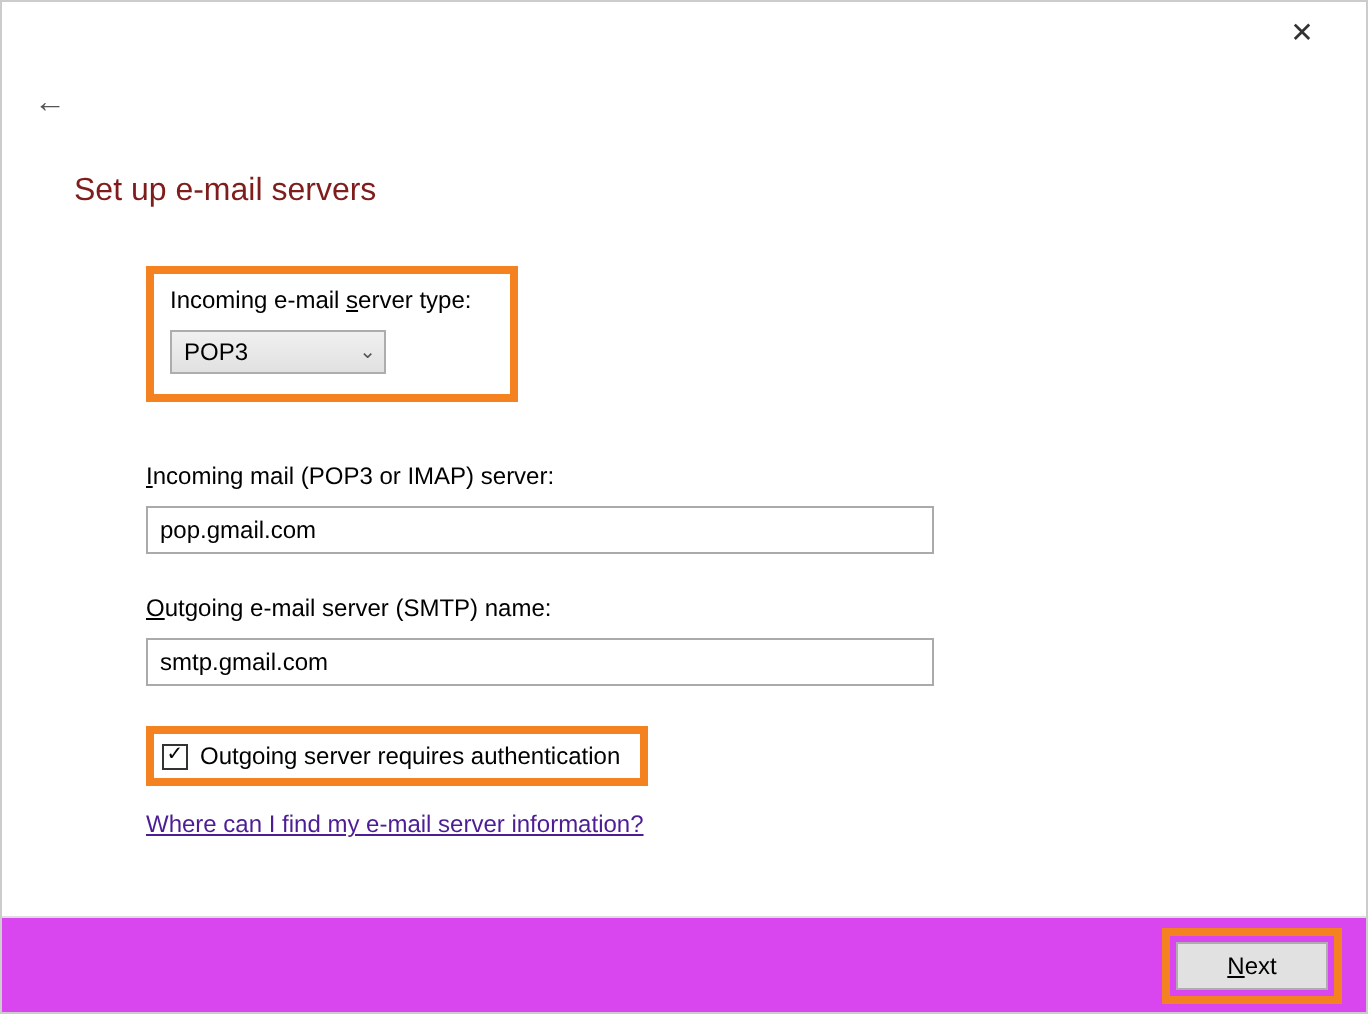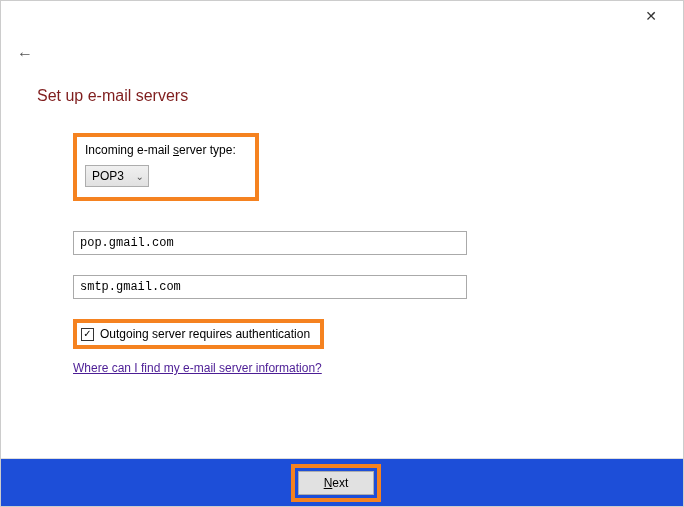--- a/index.html
+++ b/index.html
@@ -47,21 +47,21 @@
     }
     .inner {
       padding-left: 36px;
     }
     .field-label {
       font-size: 12px;
       margin-bottom: 8px;
       display: block;
     }
     .dropdown {
-      width: 64px;
+      width: 108px;
       height: 22px;
       border: 1px solid #adadad;
       background: linear-gradient(#f0f0f0,#e1e1e1);
       display: flex;
       align-items: center;
       justify-content: space-between;
       padding: 0 4px 0 6px;
       font-size: 12px;
       cursor: pointer;
       text-align: center;
@@ -69,21 +69,21 @@
     .dropdown .chevron {
       font-size: 10px;
       color: #555;
     }
     .text-input {
       width: 394px;
       height: 24px;
       border: 1px solid #aaa;
       padding: 2px 6px;
       font-size: 12px;
-      font-family: Liberation Mono, monospace;
+      font-family: Liberation Sans, sans-serif;
       outline: none;
     }
     .highlight-box-1 {
       border: 4px solid #f58220;
       padding: 6px 8px 10px 8px;
       width: 186px;
       margin-bottom: 30px;
     }
     .block { margin-bottom: 20px; }
     .checkbox-row {
@@ -107,23 +107,23 @@
       font-size: 12px;
       cursor: pointer;
       display: inline-block;
     }
     .footer {
       position: absolute;
       bottom: 0;
       left: 0; right: 0;
       height: 48px;
       border-top: 1px solid #ddd;
-      background: #1d4ed8;
+      background: #d946ef;
       display: flex;
-      justify-content: center;
+      justify-content: flex-end;
       align-items: center;
       padding-right: 12px;
       gap: 8px;
     }
     .btn {
       min-width: 76px;
       height: 24px;
       border: 1px solid #adadad;
       background: #e1e1e1;
       font-size: 12px;
@@ -158,24 +158,30 @@
       <div class="field-label">
         <span>Incoming e-mail </span><span style="text-decoration:underline">s</span><span>erver type:</span>
       </div>
       <div class="dropdown">
         <span>POP3</span>
         <span class="chevron">⌄</span>
       </div>
     </div>
 
     <div class="block">
+      <div class="field-label label-underline-i">
+        <span class="u">I</span><span>ncoming mail (POP3 or IMAP) server:</span>
+      </div>
       <input type="text" class="text-input" value="pop.gmail.com" style="">
     </div>
 
     <div class="block">
+      <div class="field-label label-underline-o">
+        <span class="u">O</span><span>utgoing e-mail server (SMTP) name:</span>
+      </div>
       <input type="text" class="text-input" value="smtp.gmail.com" style="">
     </div>
 
     <div class="checkbox-row">
       <div class="checkbox">
         <span>✓</span>
       </div>
       <span>Outgoing server requires authentication</span>
     </div>
 

